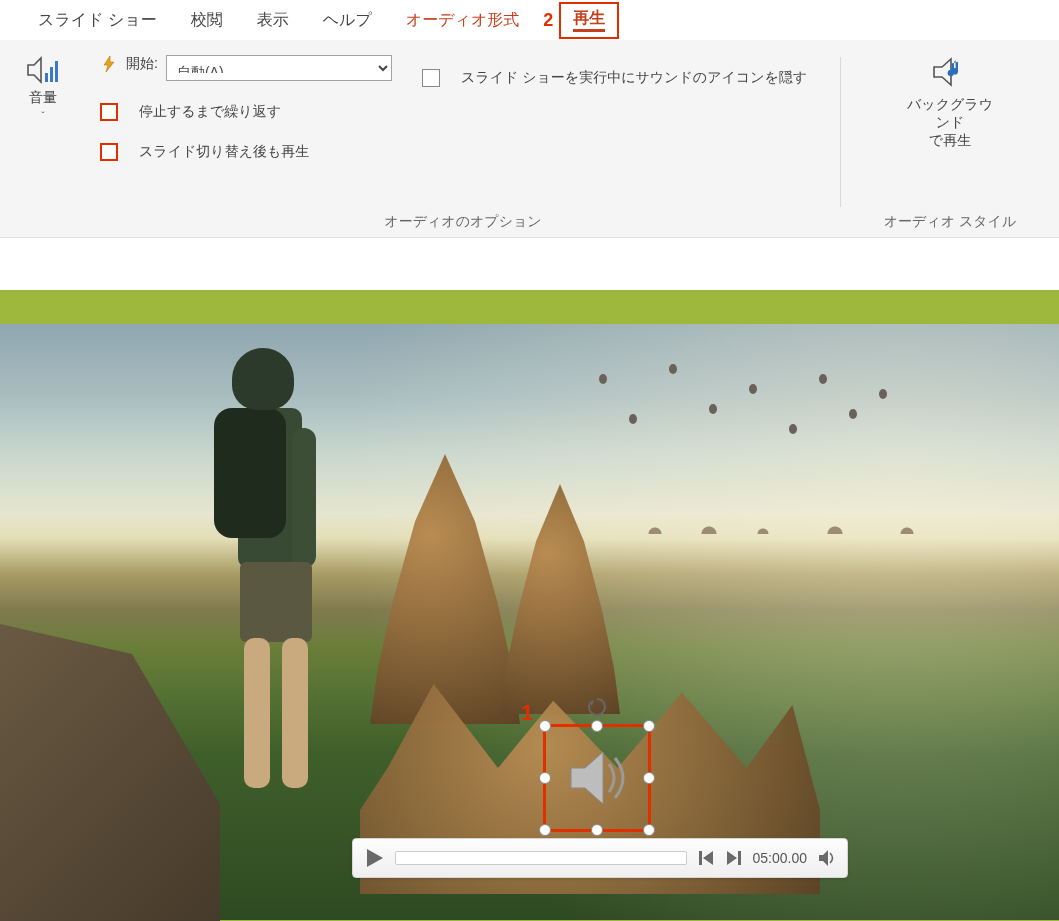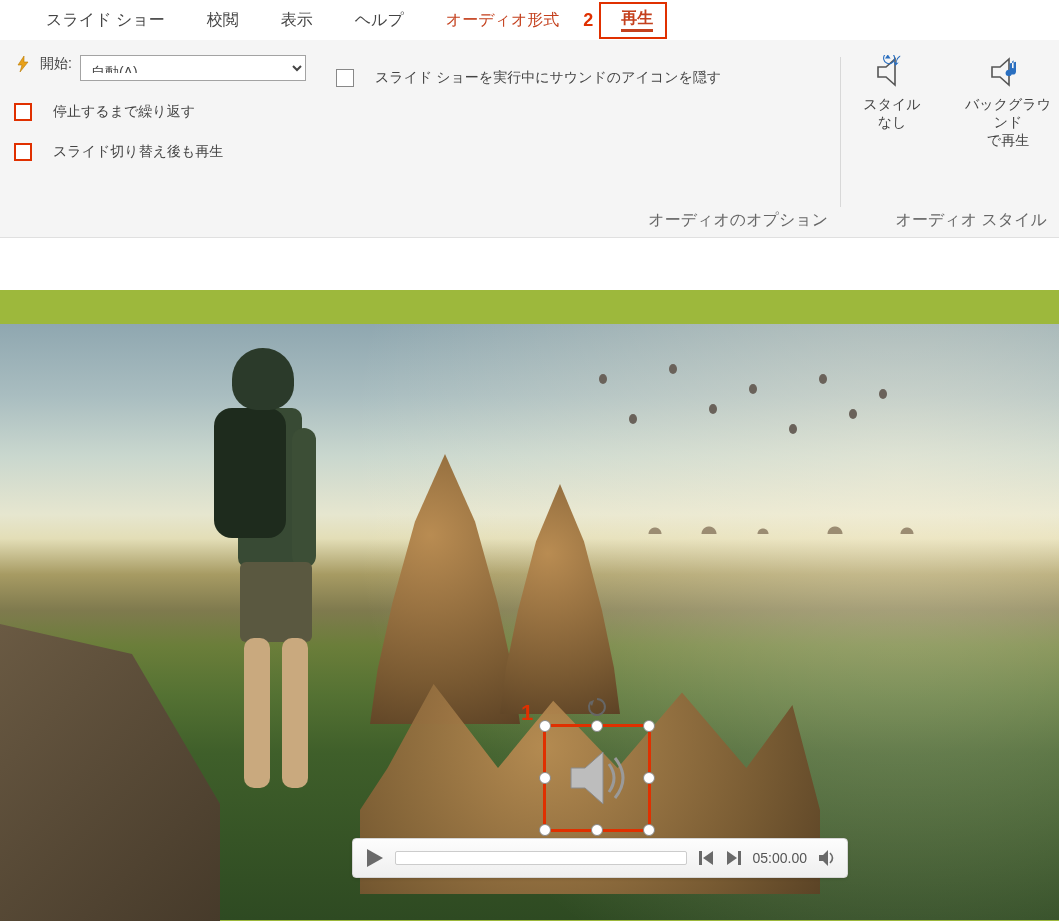--- a/index.html
+++ b/index.html
@@ -15,21 +15,21 @@
 
   
   .tabs {
     display: flex;
     align-items: center;
     gap: 34px;
     padding: 6px 30px 6px 38px;
     font-size: 16px;
     height: 40px;
   }
-  .tab { position: relative; cursor: pointer; margin-left: 8px; }
+  .tab { position: relative; cursor: pointer; }
   .tab-audio-format { color: #c4401d; }
   .tab-playback {
     color: #c4401d;
     font-weight: 600;
     padding-bottom: 4px;
   }
   .tab-playback::after {
     content: "";
     position: absolute;
     left: 0; right: 0; bottom: -2px;
@@ -57,22 +57,22 @@
   }
   .group {
     display: flex;
     flex-direction: column;
     justify-content: space-between;
     position: relative;
     padding: 10px 12px 6px;
   }
   .group-divider { width: 1px; background: #d8d8d8; margin: 12px 0 30px; }
   .group-label {
-    text-align: right;
-    font-size: 16px;
+    text-align: center;
+    font-size: 14px;
     color: #666;
     padding-top: 6px;
   }
   .group-content { flex: 1; display: flex; }
 
   
   .volume-btn {
     display: flex;
     flex-direction: column;
     align-items: center;
@@ -256,20 +256,35 @@
   <span class="tab">ヘルプ</span>
   <span class="tab tab-audio-format">オーディオ形式</span>
   <span class="callout-2">2</span>
   <span class="tab-box">
     <span class="tab tab-playback">再生</span>
   </span>
 </div>
 
 <div class="ribbon">
 
+  <div class="group" style="width:86px">
+    <div class="group-content" style="justify-content:center">
+      <div class="volume-btn">
+        <svg class="vol-icon" viewBox="0 0 34 30">
+          <path d="M2 10 h6 l7 -7 v24 l-7 -7 h-6 z" fill="none" stroke="#555" stroke-width="1.6"></path>
+          <rect x="19" y="18" width="3" height="9" fill="#3a78c8"></rect>
+          <rect x="24" y="12" width="3" height="15" fill="#3a78c8"></rect>
+          <rect x="29" y="6" width="3" height="21" fill="#3a78c8"></rect>
+        </svg>
+        <span>音量</span>
+        <span class="caret-down">ˇ</span>
+      </div>
+    </div>
+    <div class="group-label"></div>
+  </div>
 
   <div class="group" style="flex:1">
     <div class="group-content">
       <div class="opts-col1">
         <div class="start-row">
           <svg class="bolt" viewBox="0 0 18 18">
             <path d="M10 1 L4 10 h4 l-2 7 8 -10 h-4 z" fill="#e8a11a" stroke="#b87800" stroke-width=".6"></path>
           </svg>
           <span class="start-label">開始:</span>
           <select class="start-select">
@@ -295,32 +310,20 @@
     <div class="group-label">オーディオのオプション</div>
   </div>
 
   <div class="group-divider"></div>
 
   <div class="group" style="width:218px">
     <div class="group-content" style="justify-content:center">
       <div class="style-buttons">
         <div class="style-btn">
           <svg class="style-ico" viewBox="0 0 40 34">
-            <path d="M6 12 h8 l9 -8 v26 l-9 -8 h-8 z" fill="none" stroke="#555" stroke-width="1.6"></path>
-            <path d="M6 4 q-5 3 -5 9 l3 -1 -5 5 -2 -6 3 1 q0 -7 6 -10" fill="#2a6fc0" transform="translate(24,-1) scale(.7)"></path>
-            <path d="M22 3 a10 10 0 1 0 8 4" fill="none" stroke="#2a6fc0" stroke-width="2" transform="translate(5,-4) scale(.55)"></path>
-            <polygon points="34,2 30,8 38,8" fill="#2a6fc0" transform="translate(-8,-2) scale(.7)"></polygon>
-          </svg>
-          <div>
-            <div>スタイル</div>
-            <div>なし</div>
-          </div>
-        </div>
-        <div class="style-btn">
-          <svg class="style-ico" viewBox="0 0 40 34">
             <path d="M4 12 h8 l9 -8 v26 l-9 -8 h-8 z" fill="none" stroke="#555" stroke-width="1.6"></path>
             <path d="M30 6 v14 a4 4 0 1 1 -3 -4 v-8 l8 -2 v12 a4 4 0 1 1 -3 -4 v-10 z" fill="#2a6fc0" transform="translate(0,2) scale(.8)"></path>
           </svg>
           <div>
             <div>バックグラウンド</div>
             <div>で再生</div>
           </div>
         </div>
       </div>
     </div>

